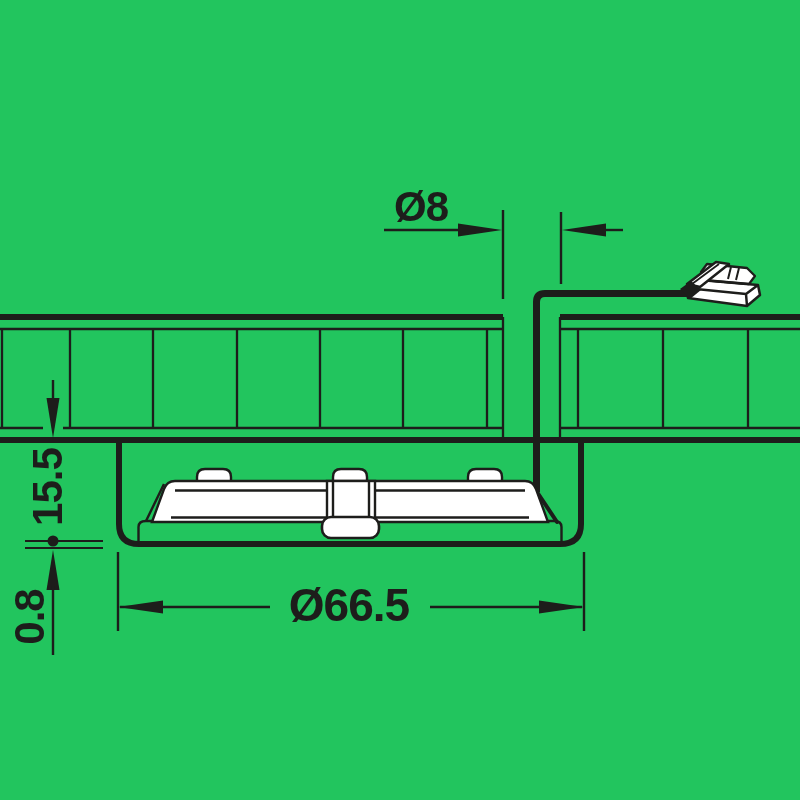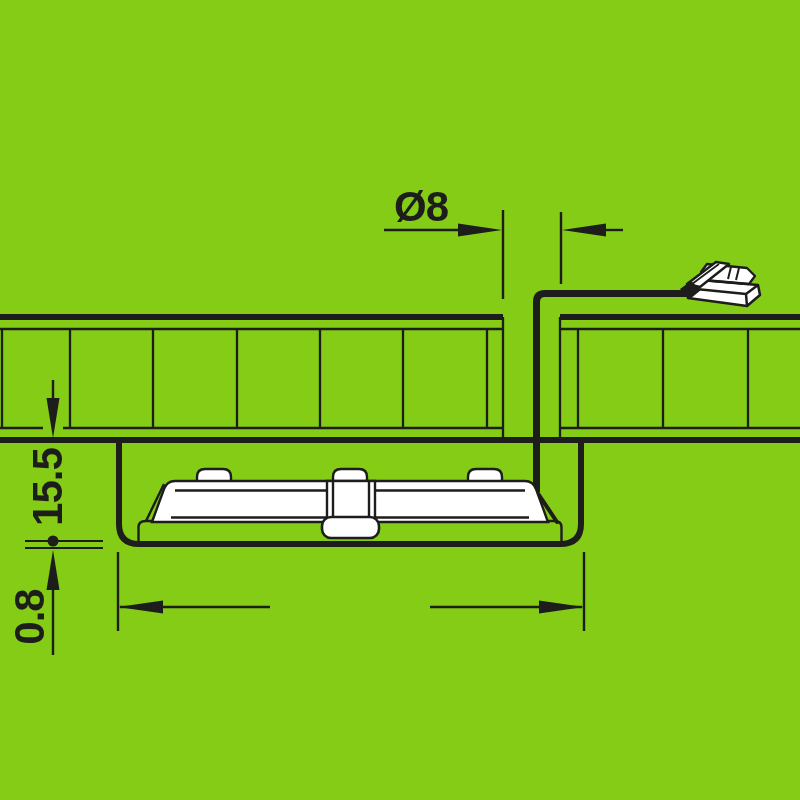--- a/index.html
+++ b/index.html
@@ -1,17 +1,17 @@
 <!DOCTYPE html>
 <html><head>
 <meta charset="utf-8">
 <style>
   html,body{margin:0;padding:0;background:#fff;}
   .canvas{
-    position:relative;width:800px;height:800px;background:#84cc16;
+    position:relative;width:800px;height:800px;background:#22c55e;
     font-family:"Liberation Sans", sans-serif;overflow:hidden;
   }
   .canvas svg{position:absolute;left:0;top:0;}
   .dim-label{
     position:absolute;color:#1d1d1b;font-weight:bold;
     letter-spacing:-1px;white-space:nowrap;line-height:1;
     transform:translate(-50%,-50%);
   }
   .dim-label.vertical{transform:translate(-50%,-50%) rotate(-90deg);}
   .fs42{font-size:42px;}
@@ -118,14 +118,15 @@
 
     </g>
   </svg>
 
   <div class="dim-label fs42" style="left:421px;top:207px;">Ø8</div>
 
   <div class="dim-label vertical fs42" style="left:48px;top:487px;">15.5</div>
 
   <div class="dim-label vertical fs42" style="left:30px;top:617px;">0.8</div>
 
+  <div class="dim-label fs46" style="left:349px;top:605px;">Ø66.5</div>
 
 </div>
 
 </body></html>

